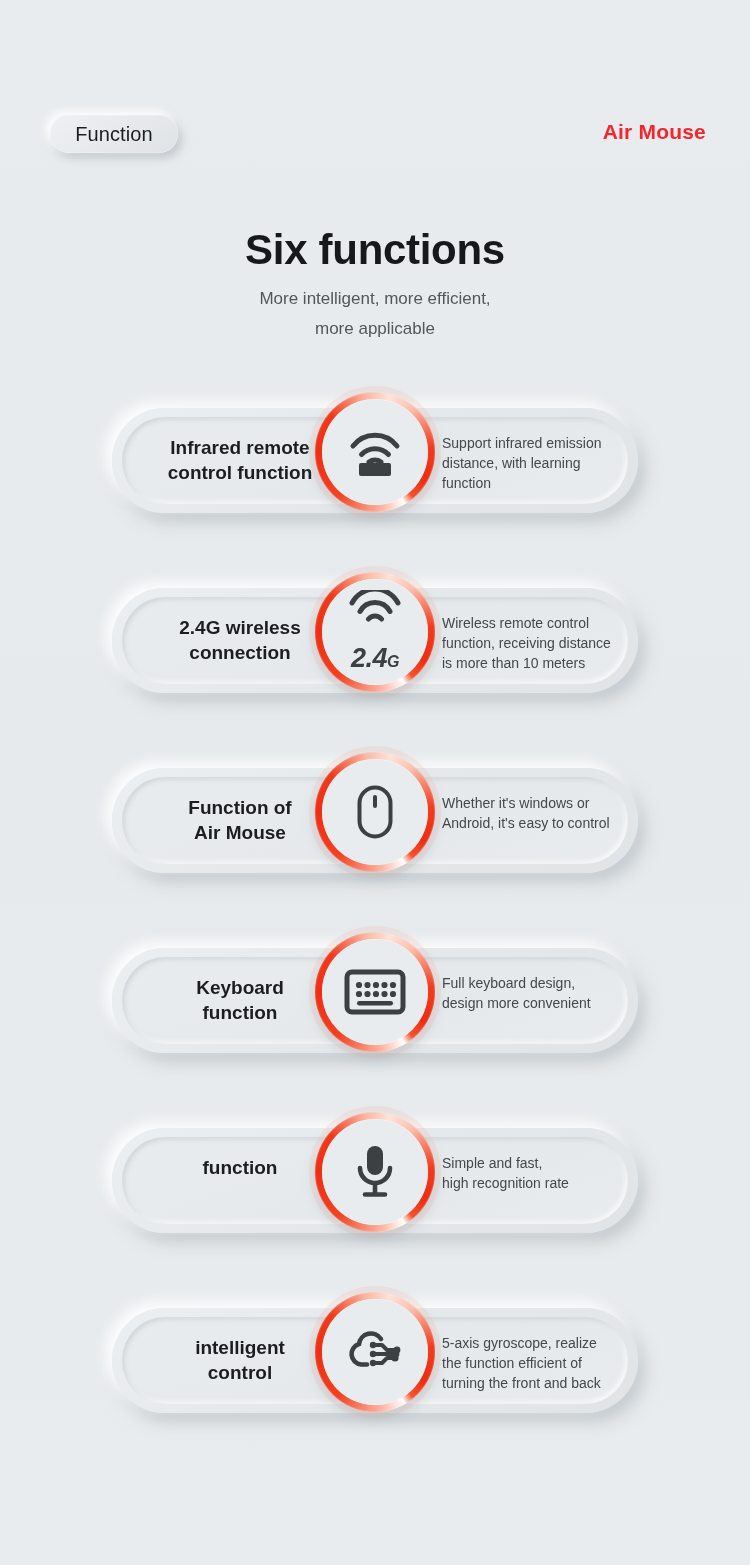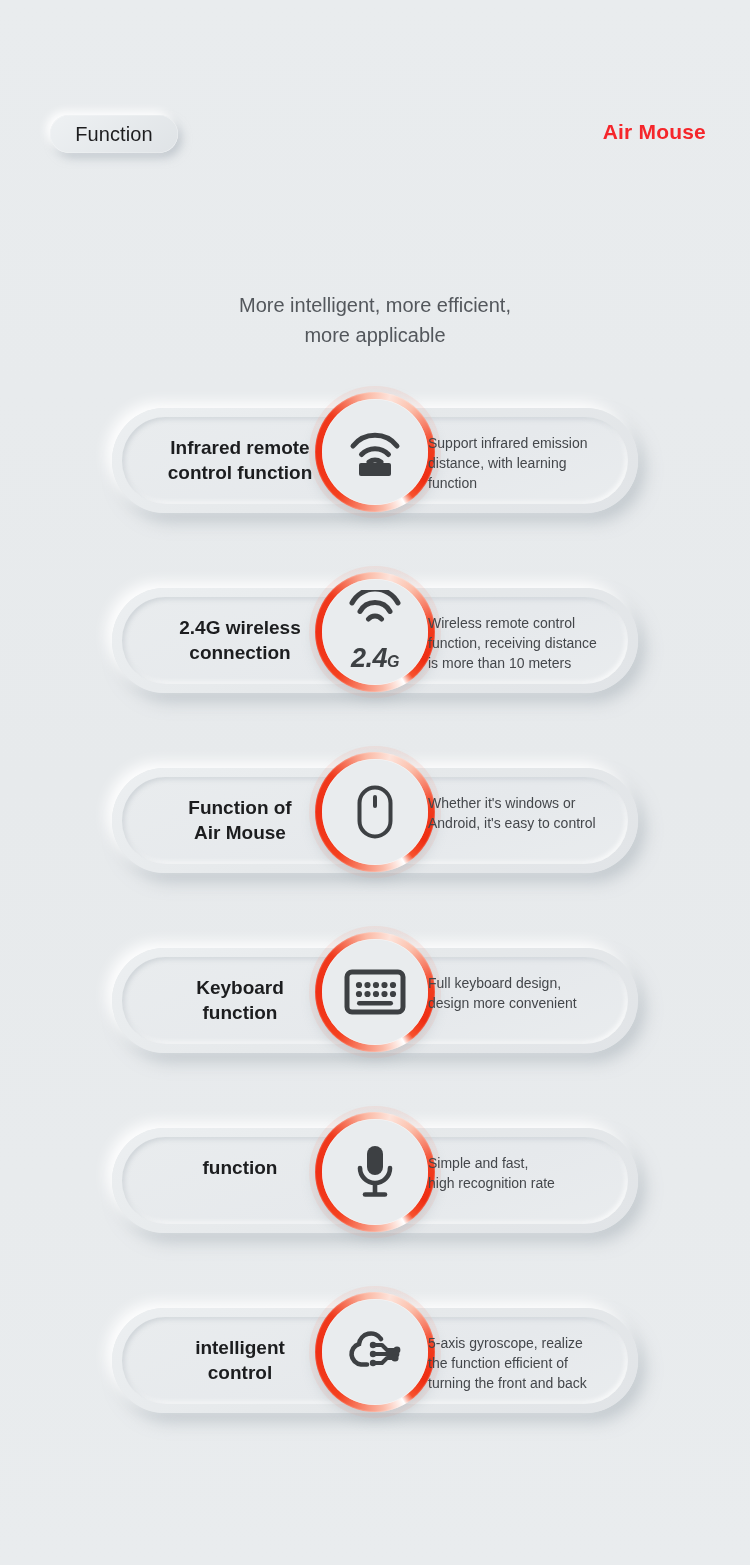--- a/index.html
+++ b/index.html
@@ -28,21 +28,21 @@
     font-size:21px; font-weight:bold; color:#f5262b; letter-spacing:.2px;
   }
 
   
   .title{
     position:absolute; top:226px; left:0; width:750px; text-align:center;
     font-size:42px; font-weight:bold; color:#17181a; letter-spacing:-0.3px;
   }
   .subtitle{
     position:absolute; top:284px; left:0; width:750px; text-align:center;
-    font-size:20px; color:#53575c; line-height:30px;margin-top:6px;
+    font-size:17px; color:#53575c; line-height:30px;
   }
 
   
   .rows{ position:absolute; top:383px; left:0; width:750px; }
   .row{ position:relative; width:750px; height:180px; }
 
   .bar{
     position:absolute; left:112px; top:25px; width:526px; height:105px;
     border-radius:53px;
     background:linear-gradient(150deg,#eceff1 0%,#e6e9eb 45%,#e1e4e7 100%);
@@ -56,21 +56,21 @@
     box-shadow: inset 2px 2px 5px rgba(166,175,183,0.40),
                 inset -2px -2px 5px rgba(255,255,255,0.85);
   }
 
   .left-label{
     position:absolute; left:140px; top:52px; width:200px;
     text-align:center; font-size:19px; font-weight:bold; color:#1c1d1f;
     line-height:25px;
   }
   .right-desc{
-    position:absolute; left:428px; top:50px; width:190px;
+    position:absolute; left:442px; top:50px; width:190px;
     font-size:14px; color:#44474b; line-height:20px;
   }
 
   
   .circle-wrap{
     position:absolute; left:313px; top:0px; width:124px; height:152px;
   }
   .ring{
     position:absolute; left:2px; top:9px; width:120px; height:120px;
     border-radius:50%;
@@ -132,20 +132,21 @@
 
 <div class="page">
 
   <div class="header">
     <div class="pill">
       <span>Function</span>
     </div>
     <div class="brand">Air Mouse</div>
   </div>
 
+  <div class="title">Six functions</div>
   <div class="subtitle">
     <div>More intelligent, more efficient,</div>
     <div>more applicable</div>
   </div>
 
   <div class="rows">
 
     <div class="row">
       <div class="bar">
           <div class="bar-inner"></div>

